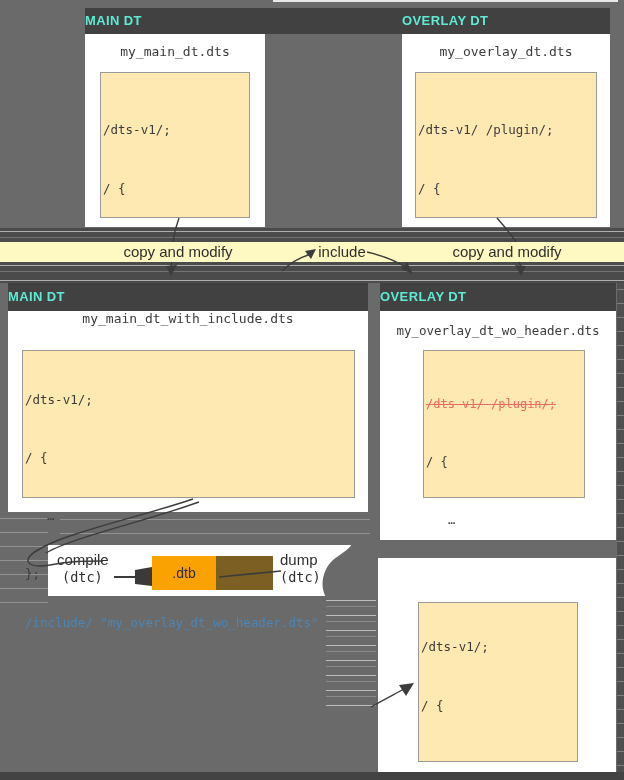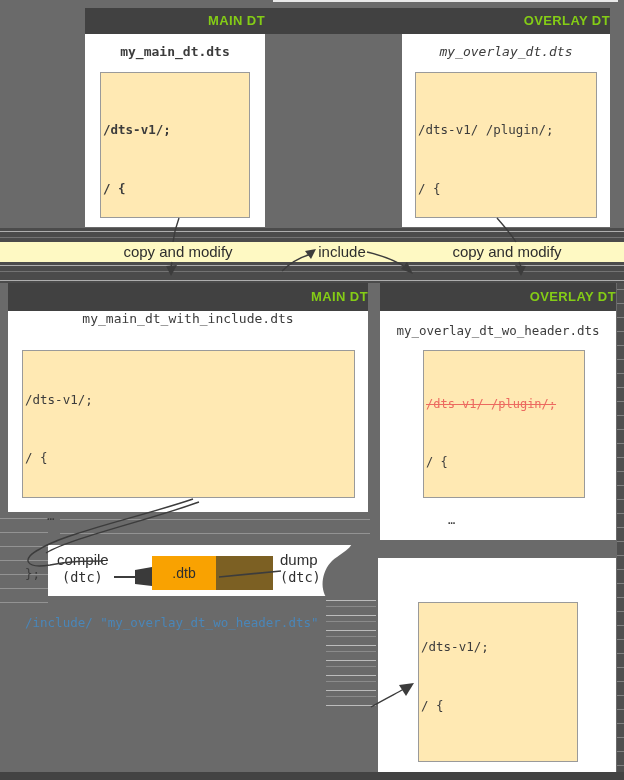--- a/index.html
+++ b/index.html
@@ -12,22 +12,22 @@
       rgba(255,255,255,0) 0 3px, rgba(255,255,255,.55) 3px 4px,
       rgba(255,255,255,0) 4px 9px, rgba(255,255,255,.22) 9px 10px,
       rgba(255,255,255,0) 10px 15px);}
   .streaks-faint{background-image:repeating-linear-gradient(180deg,
       rgba(255,255,255,0) 0 5px, rgba(255,255,255,.28) 5px 6px,
       rgba(255,255,255,0) 6px 14px);}
   .band-dark{background-color:#4B4B4B;z-index:1;}
 
   
   .card{background:#fff;z-index:2;}
-  .hdr{background:#414141;color:#84cc16;font-weight:bold;font-size:13px;
-       letter-spacing:.4px;text-align:right;z-index:2;}
+  .hdr{background:#414141;color:#5eead4;font-weight:bold;font-size:13px;
+       letter-spacing:.4px;text-align:left;z-index:2;}
   .filename{font-family:"DejaVu Sans Mono",monospace;font-size:13px;color:#3C3C3C;
             text-align:center;white-space:nowrap;}
   .codebox{position:absolute;background:#FFE9B3;border:1px solid #9A9A9A;
            font-family:"DejaVu Sans Mono",monospace;font-size:12.5px;color:#3C3C3C;
            white-space:pre;box-sizing:border-box;}
   .cl{padding-left:2px;}
   .ind{padding-left:24px;}
 
   .flowlabel{font-size:15px;color:#2E2E2E;text-align:center;line-height:20px;z-index:3;}
   .toolfont{font-family:"DejaVu Sans Mono",monospace;font-size:13.5px;color:#2E2E2E;}
@@ -40,32 +40,32 @@
 
   <div class="abs" style="left:273px;top:0;width:345px;height:2px;background:rgba(255,255,255,.85);z-index:4;"></div>
   <div class="abs streaks-faint" style="left:617px;top:242px;width:7px;height:530px;background-color:#4F4F4F;z-index:1;"></div>
   <div class="abs" style="left:0;top:772px;width:624px;height:8px;background:#434343;z-index:3;"></div>
 
   <div class="abs hdr" style="left:85px;top:8px;width:525px;height:26px;line-height:26px;">
     <span class="abs" style="left:0;width:180px;">MAIN DT</span>
     <span class="abs" style="left:317px;width:208px;">OVERLAY DT</span>
   </div>
 
-  <div class="abs card" style="left:85px;top:34px;width:180px;height:193px;font-weight:bold;">
+  <div class="abs card" style="left:85px;top:34px;width:180px;height:193px;">
     <div class="filename" style="margin-top:10px;">my_main_dt.dts</div>
     <div class="codebox" style="left:15px;top:38px;width:150px;height:146px;padding-top:12px;">
       <div class="cl" style="line-height:29px;">/dts-v1/;</div>
       <div class="cl" style="line-height:29px;">/ {</div>
       <div class="ind" style="line-height:29px;">…</div>
       <div class="cl" style="line-height:29px;">};</div>
     </div>
   </div>
 
   <div class="abs card" style="left:402px;top:34px;width:208px;height:193px;">
-    <div class="filename" style="margin-top:10px;font-style:italic;">my_overlay_dt.dts</div>
+    <div class="filename" style="margin-top:10px;">my_overlay_dt.dts</div>
     <div class="codebox" style="left:13px;top:38px;width:182px;height:146px;padding-top:12px;">
       <div class="cl" style="line-height:29px;">/dts-v1/ /plugin/;</div>
       <div class="cl" style="line-height:29px;">/ {</div>
       <div class="ind" style="line-height:29px;">…</div>
       <div class="cl" style="line-height:29px;">};</div>
     </div>
   </div>
 
   <div class="abs band-dark streaks" style="left:0;top:228px;width:624px;height:14px;"></div>
   <div class="abs" style="left:0;top:242px;width:624px;height:20px;background:#fef9c3;z-index:2;">

